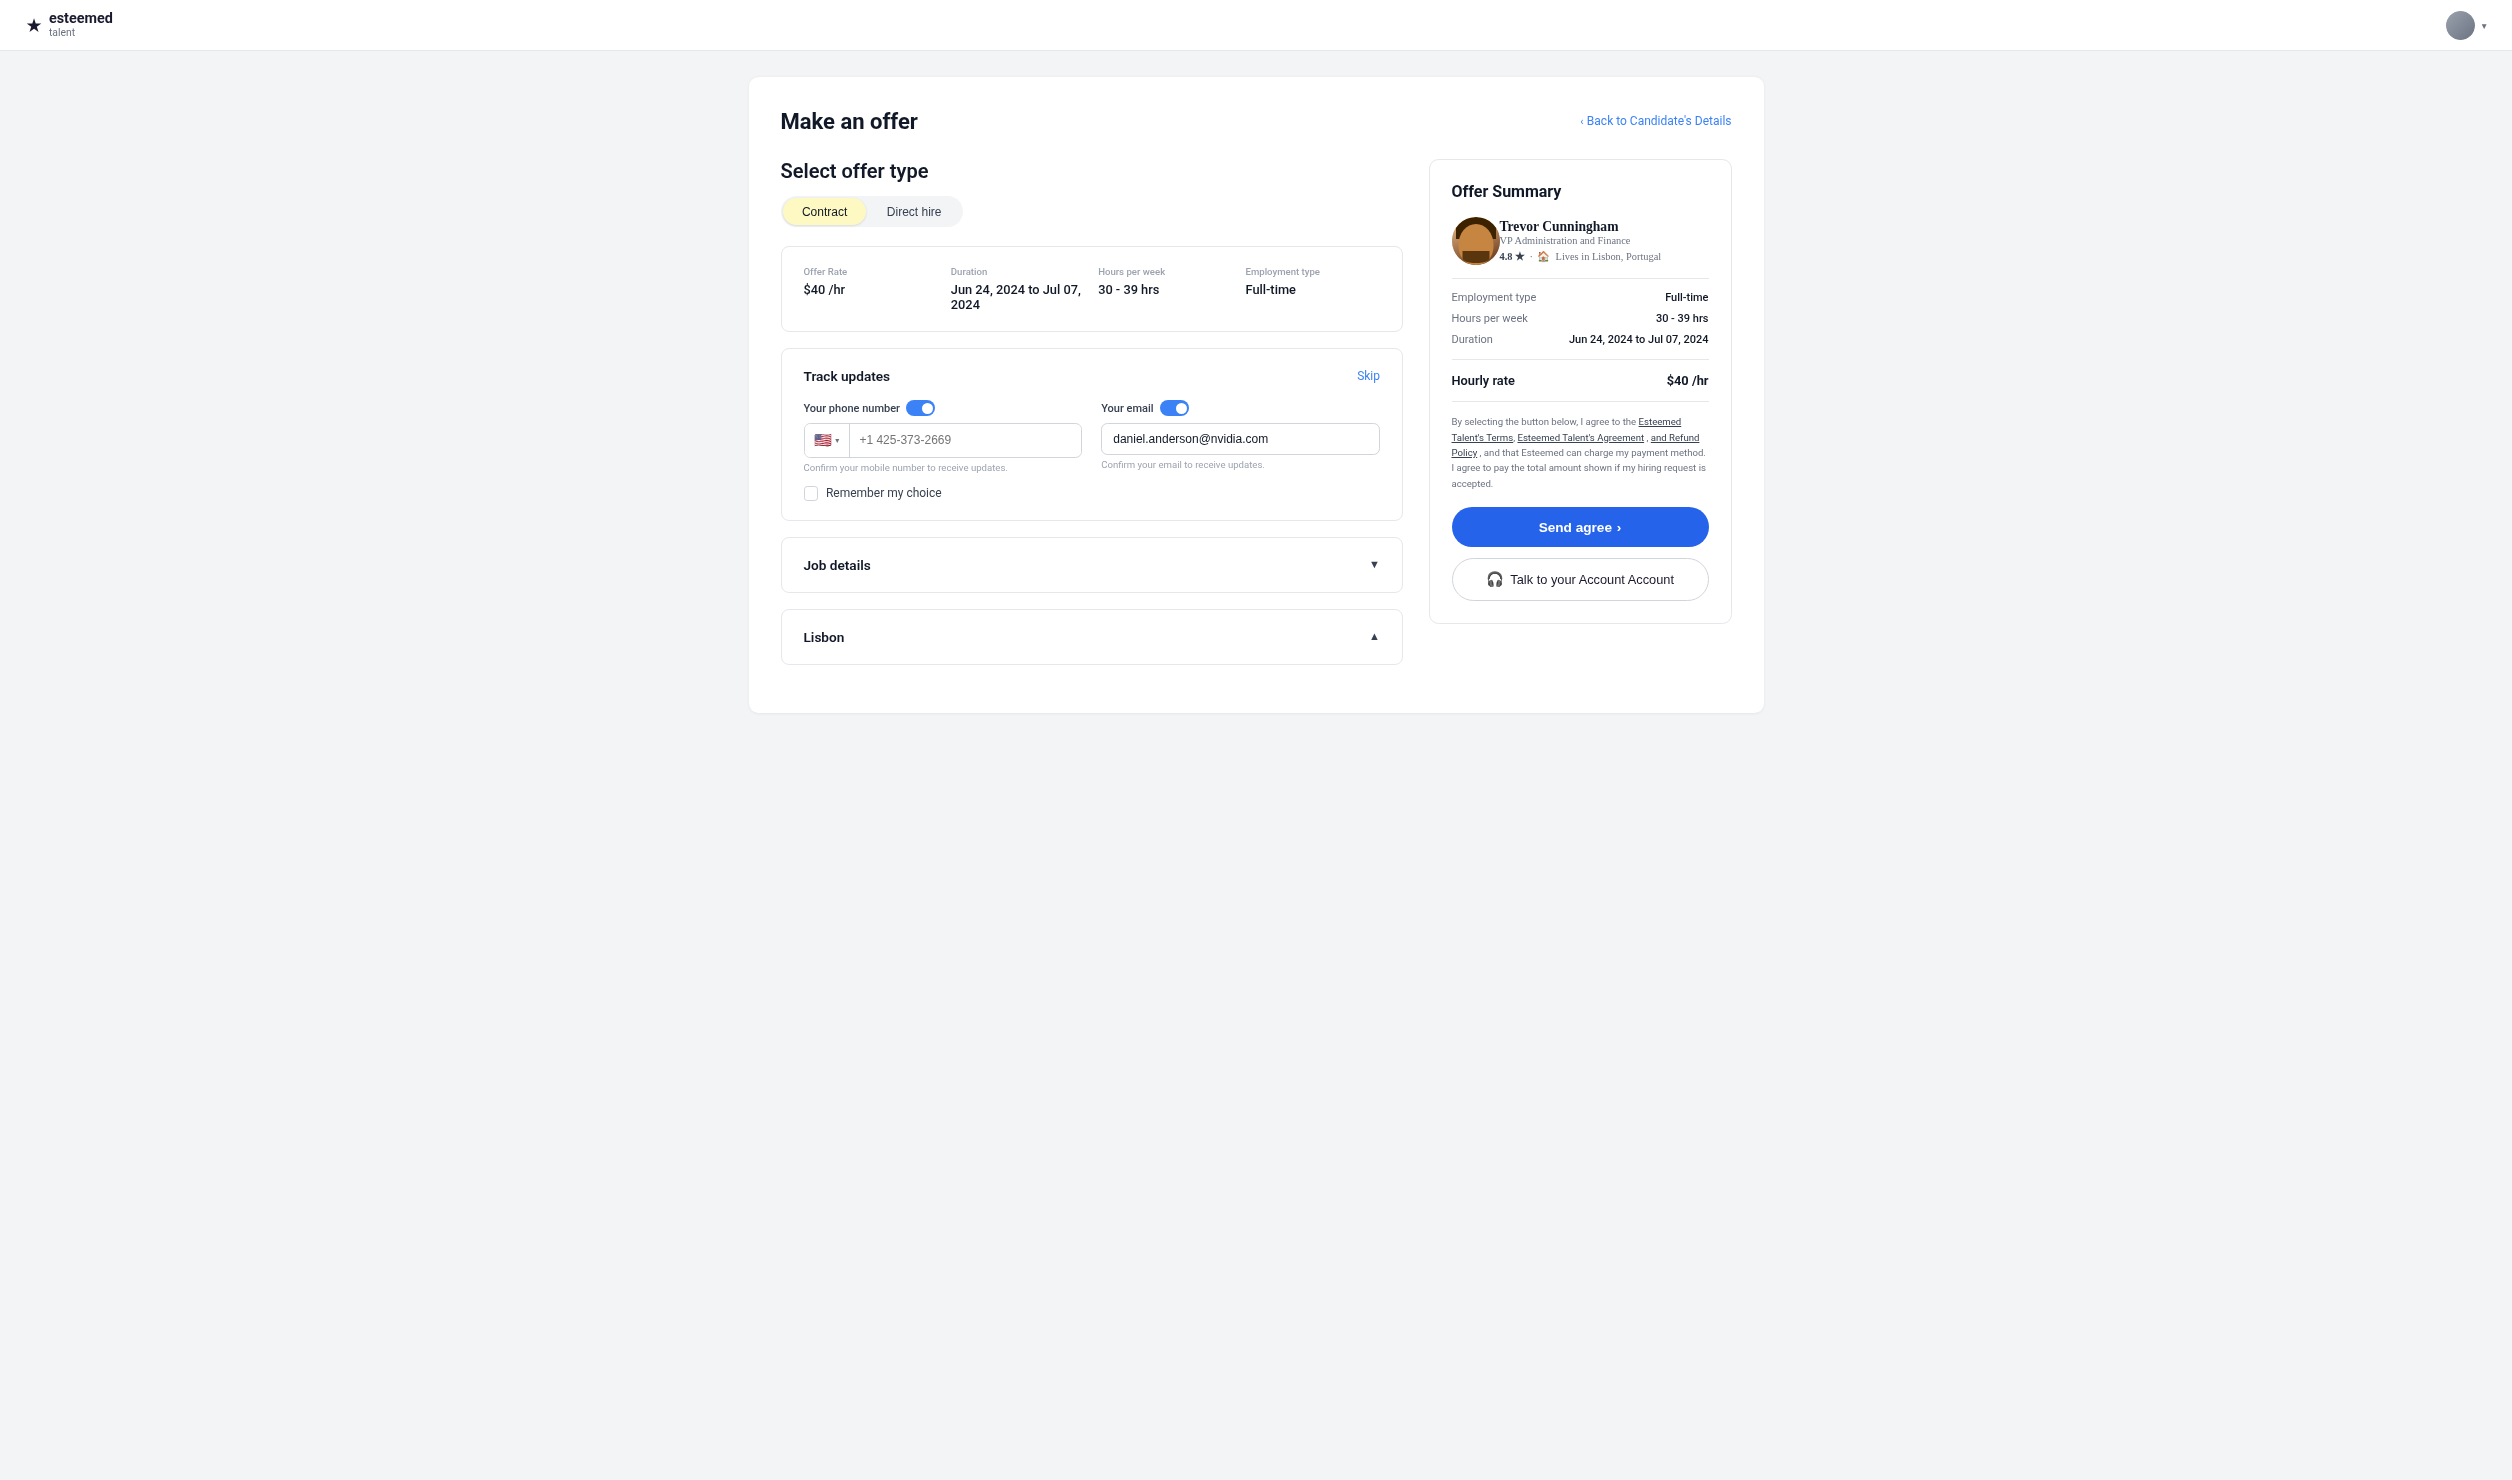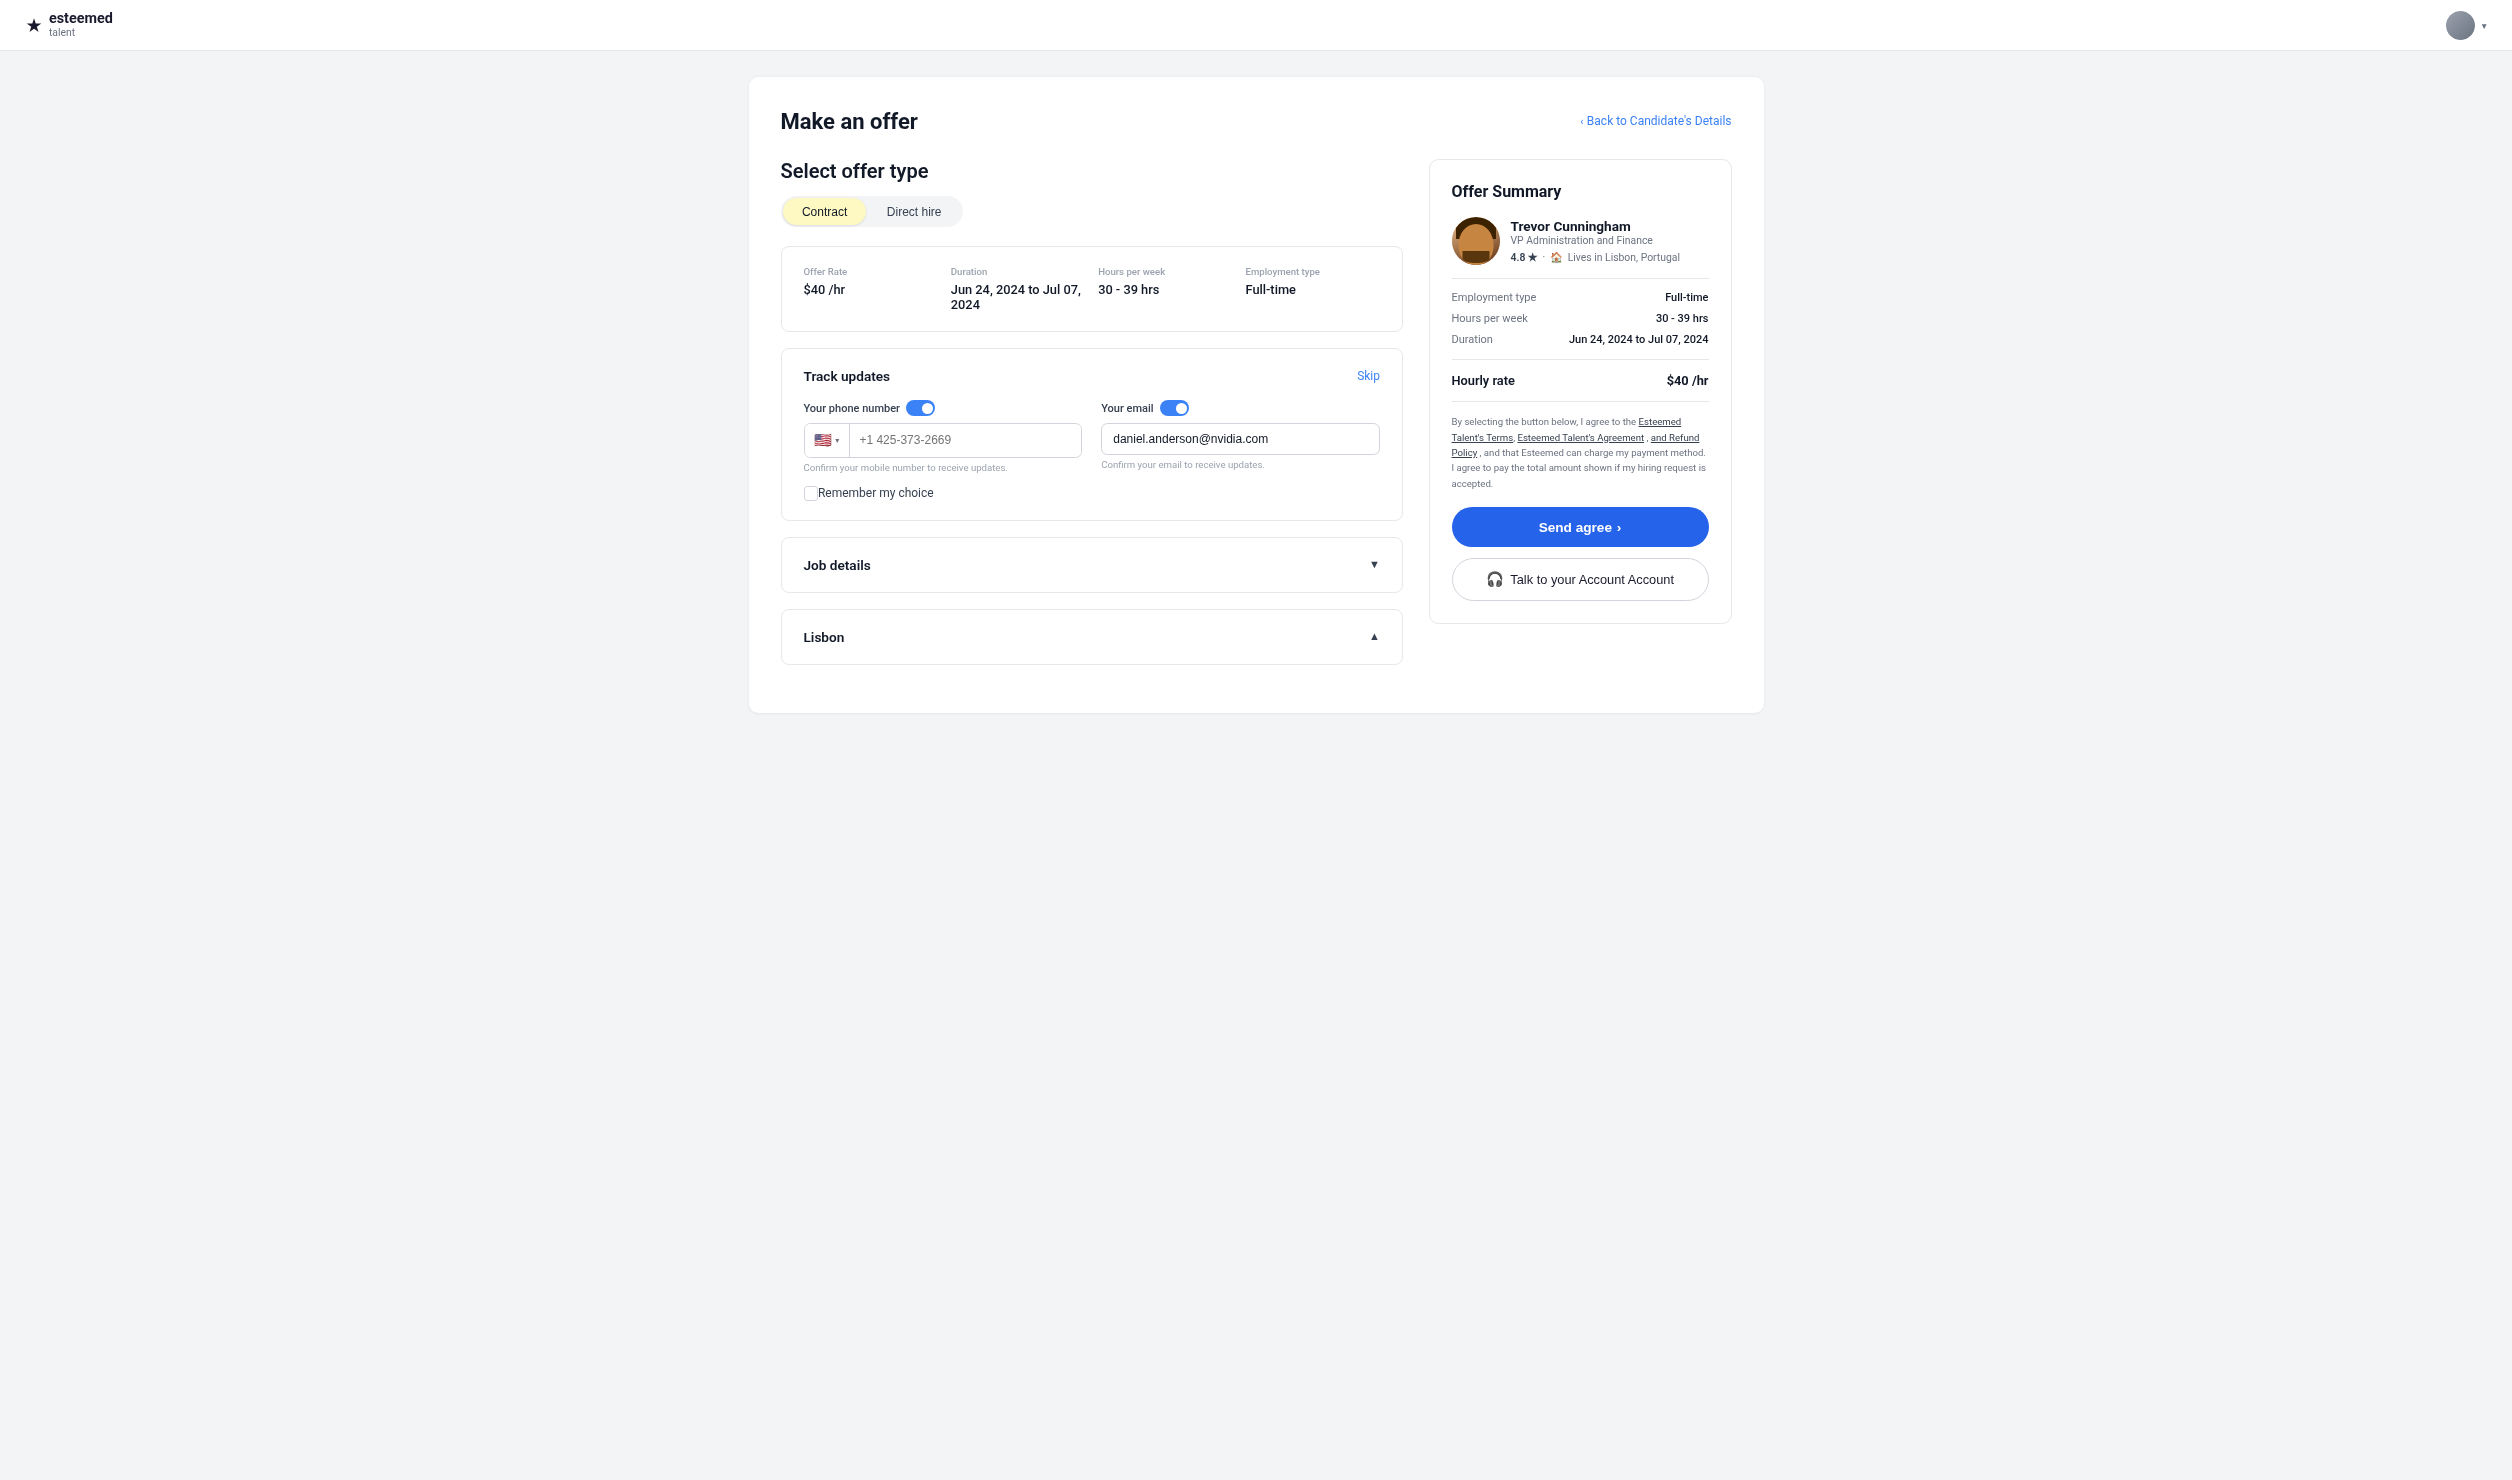--- a/index.html
+++ b/index.html
@@ -282,20 +282,21 @@
     .field-hint {
       font-size: 9.6px;
       color: #9ca3af;
       margin-top: 4.8px;
     }
 
     
     .checkbox-row {
       display: flex;
       align-items: center;
+      gap: 8px;
       margin-top: 12.8px;
     }
     .checkbox {
       width: 14.4px;
       height: 14.4px;
       border: 1.6px solid #d1d5db;
       border-radius: 3.2px;
       background: #fff;
       cursor: pointer;
       flex-shrink: 0;
@@ -339,22 +340,22 @@
     }
     .summary-title {
       font-size: 16px;
       font-weight: 700;
       color: #111827;
       margin-bottom: 16px;
     }
     .candidate-row {
       display: flex;
       align-items: center;
-      gap: 11px;
       margin-bottom: 12.8px;
+      font-family: Liberation Serif, serif;
     }
     .candidate-avatar {
       width: 48px;
       height: 48px;
       border-radius: 50%;
       background: linear-gradient(135deg, #c9a87c 0%, #8b6343 100%);
       overflow: hidden;
       flex-shrink: 0;
       display: flex;
       align-items: center;

